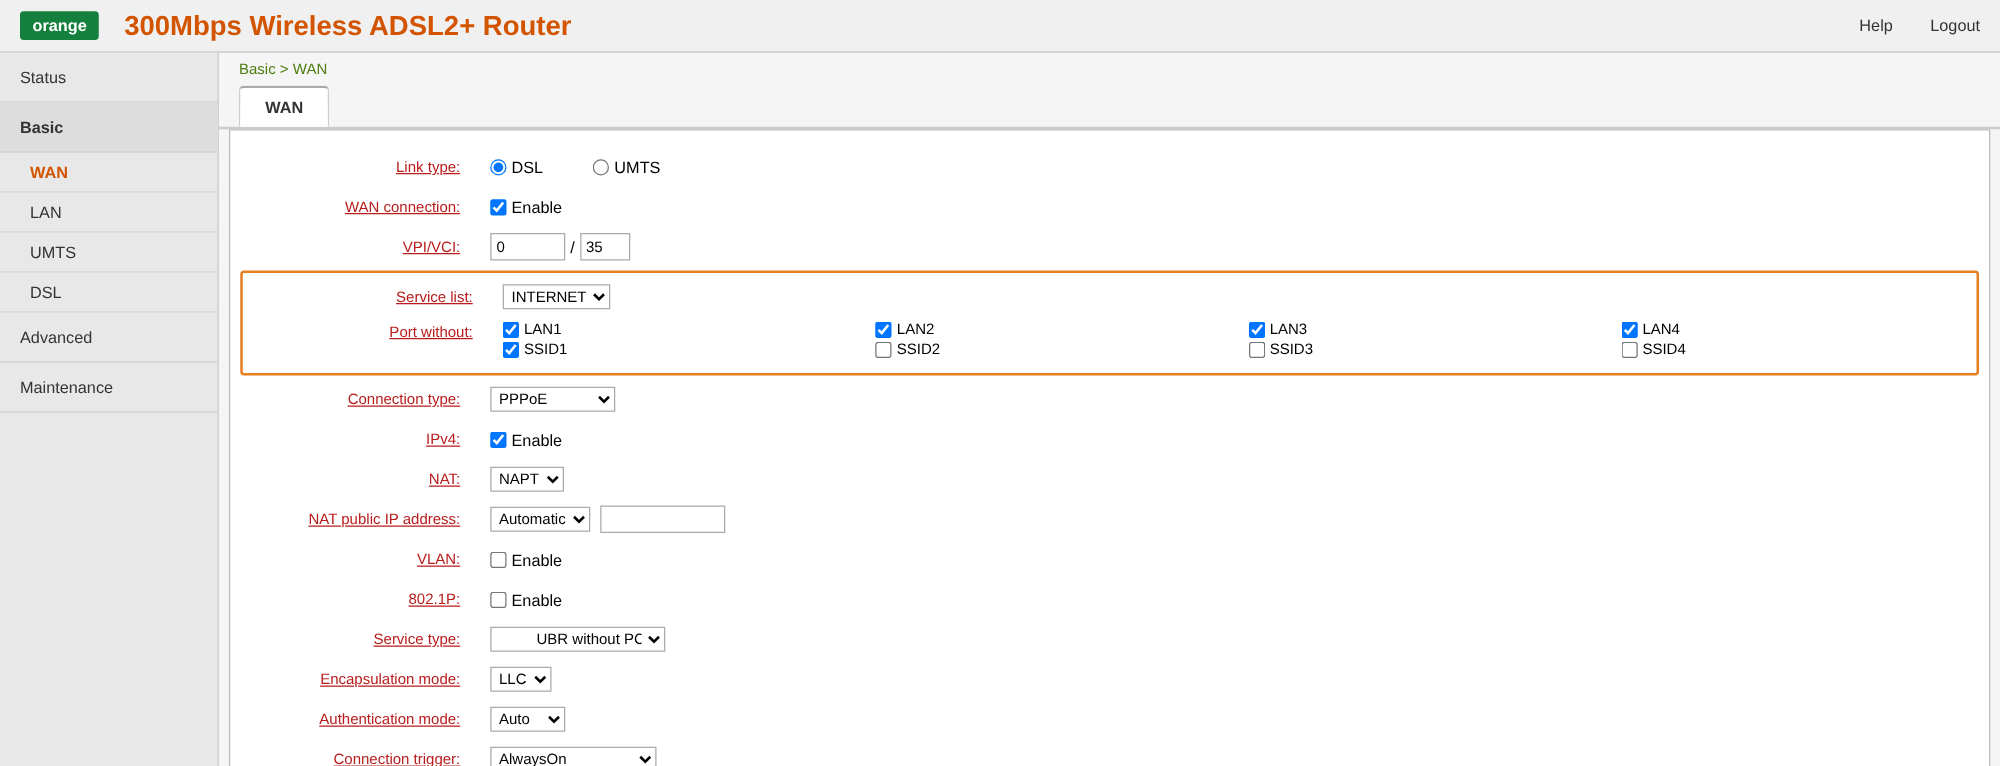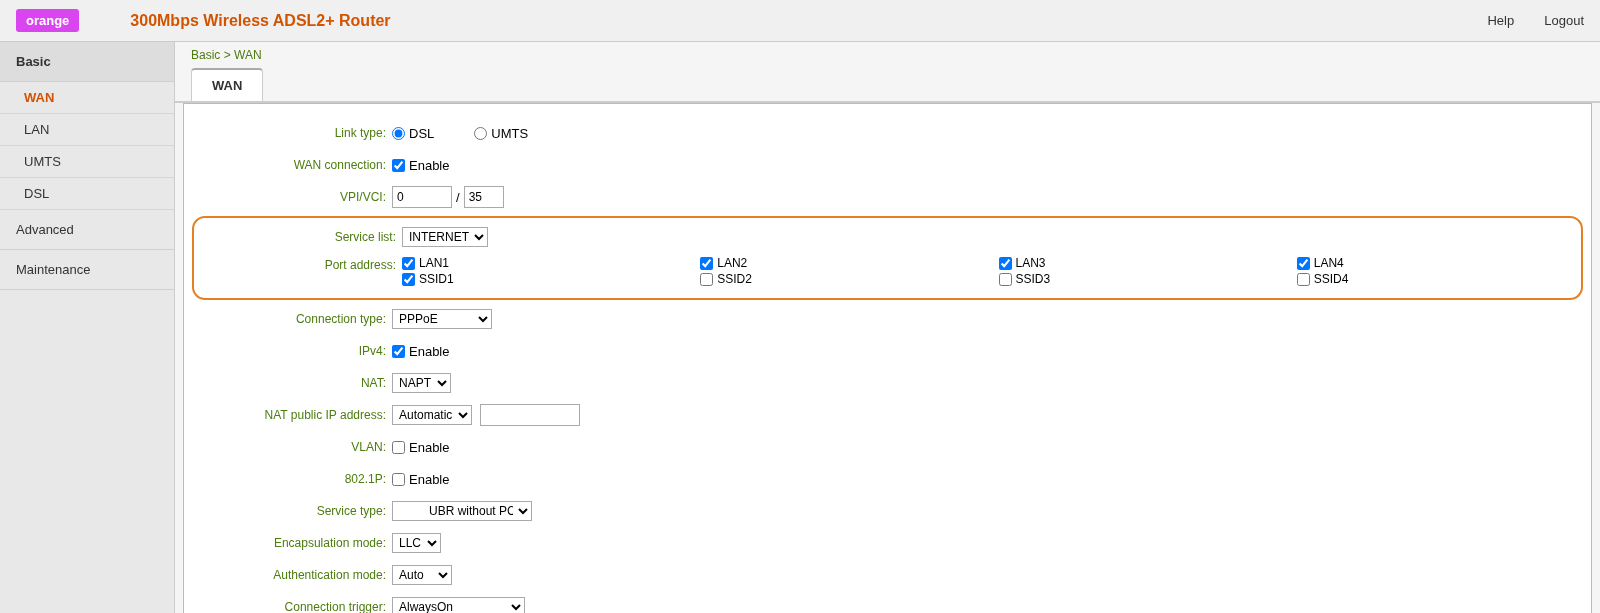--- a/index.html
+++ b/index.html
@@ -9,34 +9,33 @@
     .header {
       background: #f0f0f0;
       border-bottom: 1px solid #ccc;
       display: flex;
       align-items: center;
       padding: 0 16px;
       height: 42px;
       flex-shrink: 0;
     }
     .header-logo {
-      background: #d946ef;
+      background: #15803d;
       color: white;
       font-weight: bold;
       font-size: 13px;
       padding: 4px 10px;
       border-radius: 3px;
       margin-right: 20px;
     }
     .header-title {
       color: #d35400;
-      font-size: 16px;
+      font-size: 22px;
       font-weight: bold;
       flex: 1;
-      margin-left: 31px;
     }
     .header-links {
       display: flex;
       gap: 30px;
     }
     .header-link {
       color: #333;
       cursor: pointer;
       text-decoration: none;
       font-size: 13px;
@@ -116,24 +115,25 @@
 
     .form-row {
       display: flex;
       align-items: center;
       margin-bottom: 6px;
       min-height: 26px;
     }
     .form-label {
       text-align: right;
       width: 200px;
-      padding-right: 6px;
-      color: #4d7c0f;
+      padding-right: 24px;
+      color: #b91c1c;
       font-size: 12px;
       flex-shrink: 0;
+      text-decoration: underline;
     }
     .form-value {
       display: flex;
       align-items: center;
       flex: 1;
     }
 
     input[type="text"], input[type="password"] {
       border: 1px solid #aaa;
       padding: 2px 4px;
@@ -149,21 +149,21 @@
       background: #fff;
     }
     input[type="checkbox"] {
       margin-right: 4px;
       cursor: pointer;
     }
 
     
     .highlight-box {
       border: 2px solid #e67e22;
-      border-radius: 13px;
+      border-radius: 3px;
       padding: 6px 8px;
       margin-bottom: 6px;
     }
 
     .port-binding-grid {
       display: grid;
       grid-template-columns: 1fr 1fr 1fr 1fr;
       gap: 2px 22px;
       flex: 1;
     }
@@ -185,20 +185,23 @@
   <div class="header-title">300Mbps Wireless ADSL2+ Router</div>
   <div class="header-links">
     <a class="header-link">Help</a>
     <a class="header-link">Logout</a>
   </div>
 </div>
 
 <div class="main-layout">
 
   <div class="sidebar">
+    <div class="sidebar-item">
+      <span>Status</span>
+    </div>
     <div class="sidebar-item section-header">
       <span>Basic</span>
     </div>
     <div class="sidebar-subitem active">
       <span>WAN</span>
     </div>
     <div class="sidebar-subitem">
       <span>LAN</span>
     </div>
     <div class="sidebar-subitem">
@@ -258,21 +261,21 @@
         <div class="form-row">
           <div class="form-label">Service list:</div>
           <div class="form-value">
             <select>
               <option>INTERNET</option>
             </select>
           </div>
         </div>
 
         <div class="form-row" style="align-items:flex-start;">
-          <div class="form-label" style="padding-top:2px;">Port address:</div>
+          <div class="form-label" style="padding-top:2px;">Port without:</div>
           <div class="form-value">
             <div class="port-binding-grid">
               <div class="port-binding-item">
                 <input type="checkbox" checked="" style="">
                 <span>LAN1</span>
               </div>
               <div class="port-binding-item">
                 <input type="checkbox" checked="" style="">
                 <span>LAN2</span>
               </div>

